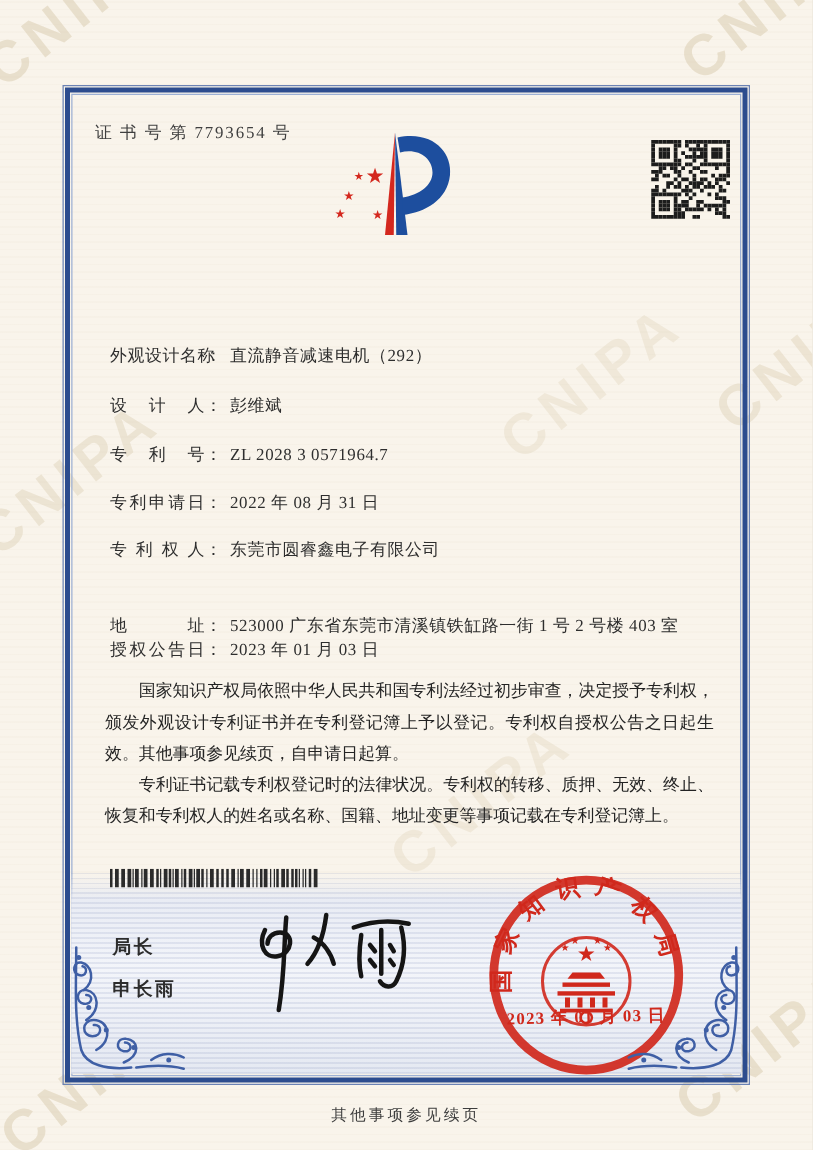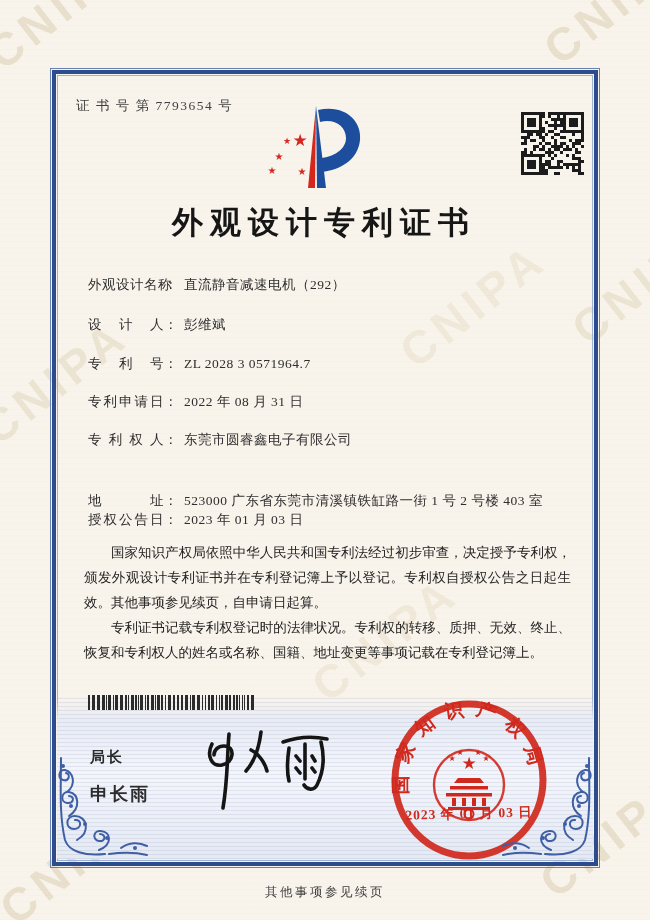--- a/index.html
+++ b/index.html
@@ -31,21 +31,21 @@
   .fval{margin-left:6px;font-family:Liberation Serif, serif;}
   .pair2{position:absolute;left:239px;top:0;}
   .body-text{position:absolute;left:84px;top:540px;width:487px;font-size:13.5px;line-height:25px;
              text-align:justify;color:#232323;}
   .body-text p{margin:0;text-indent:2em;}
   .barcode{position:absolute;left:88px;top:695px;width:172px;height:15px;display:flex;align-items:stretch;overflow:hidden;}
   .barcode i{background:#2b2b2b;display:block;flex:none;height:100%;}
   .dir-label{position:absolute;left:90px;top:748px;font-family:"Liberation Sans",sans-serif;
              font-weight:bold;font-size:15px;color:#2c2c2c;letter-spacing:2px;}
   .dir-name{position:absolute;left:90px;top:782px;font-family:"Liberation Sans",sans-serif;
-            font-weight:bold;font-size:18px;color:#2c2c2c;letter-spacing:2px;}
+            font-weight:bold;font-size:15px;color:#2c2c2c;letter-spacing:2px;}
   .sig{position:absolute;left:198px;top:726px;width:142px;height:92px;}
   .seal{position:absolute;left:388px;top:699px;width:163px;height:164px;}
   .seal-date{position:absolute;left:383px;top:805px;width:172px;text-align:center;color:#d0281c;
              font-size:13.5px;font-weight:bold;letter-spacing:1px;transform:rotate(-1.5deg);}
   .page-info{position:absolute;left:50px;top:844px;width:548px;text-align:center;
              font-size:11.5px;color:#4a4a4a;letter-spacing:2px;}
   .footer-note{position:absolute;left:0;top:884px;width:650px;text-align:center;
                font-size:12.5px;color:#3d3d3d;letter-spacing:2.5px;}
   .flourish{position:absolute;top:756px;width:96px;height:102px;}
   .flourish.fl{left:55px;}
@@ -527,21 +527,20 @@
         <i></i>
         <i></i>
         <i></i>
         <i></i>
         <i></i>
         <i></i>
         <i class="on"></i>
         <i class="on"></i>
       </div>
 
-    <div class="doc-title">外观设计专利证书</div>
 
     <div class="frow" style="top:276px">
       <span class="flabel">外观设计名称</span><span>：</span><span class="fval">直流静音减速电机（292）</span>
     </div>
     <div class="frow" style="top:316px">
       <span class="flabel">设计人</span><span>：</span><span class="fval">彭维斌</span>
     </div>
     <div class="frow" style="top:355px">
       <span class="flabel">专利号</span><span>：</span><span class="fval">ZL 2028 3 0571964.7</span>
     </div>

